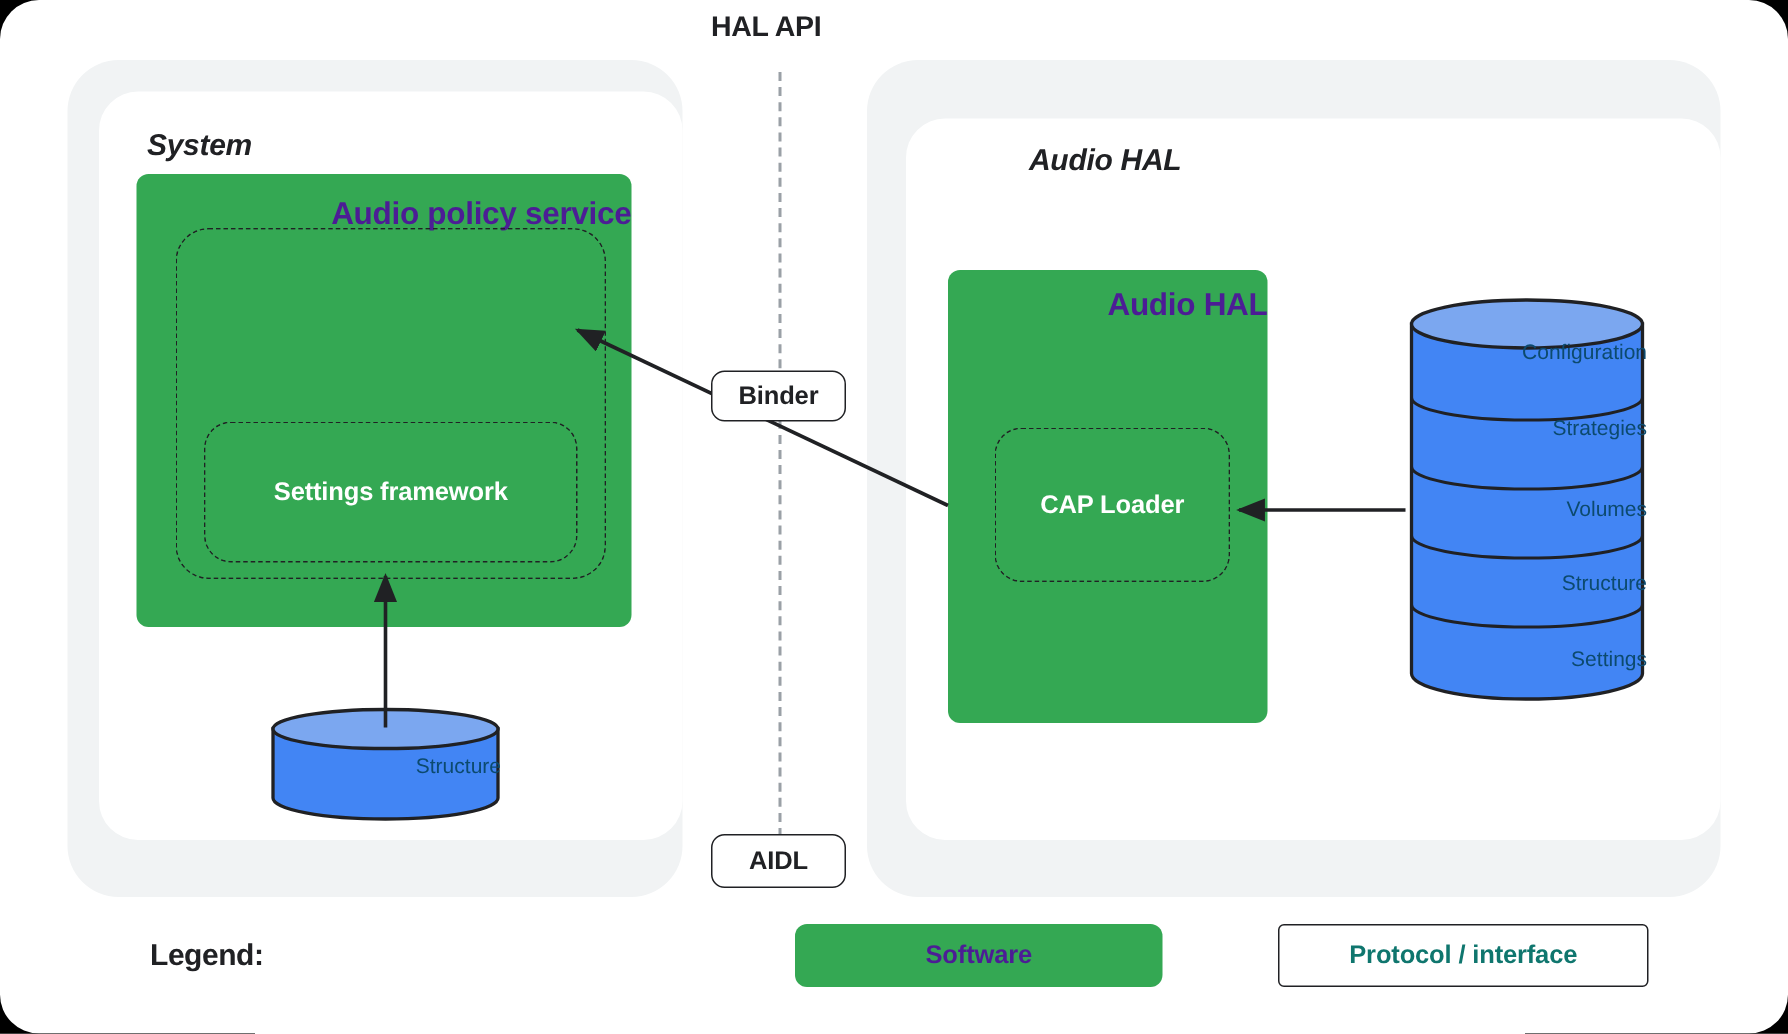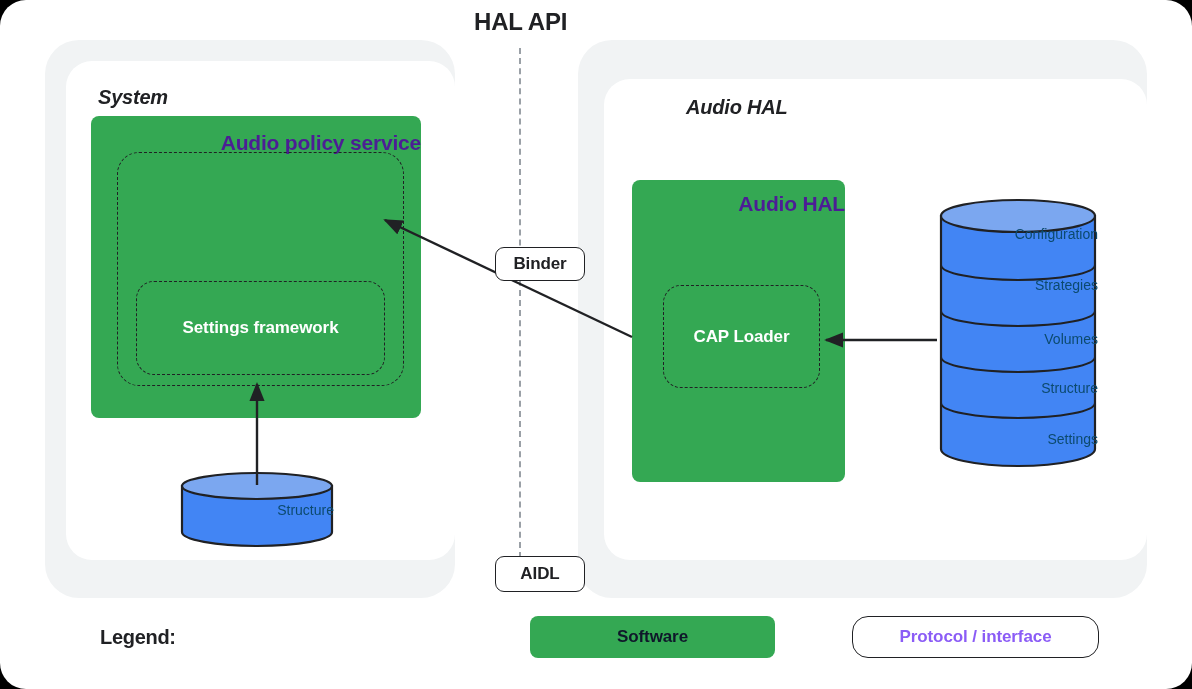--- a/index.html
+++ b/index.html
@@ -78,42 +78,41 @@
     letter-spacing: -0.1px;
   }
 
   
   .divider {
     position: absolute;
     border-left: 2px dashed #9aa0a6;
   }
   .hal-api-label {
     position: absolute;
-    font-size: 24px;
+    font-size: 19px;
     font-weight: bold;
     color: #202124;
     letter-spacing: -0.2px;
     white-space: nowrap;
   }
 
   
   .pill {
     position: absolute;
     background: #ffffff;
     border: 1.6px solid #202124;
     border-radius: 9px;
     display: flex;
     align-items: center;
     justify-content: center;
     font-size: 17px;
     font-weight: bold;
     color: #202124;
     box-sizing: border-box;
     letter-spacing: -0.1px;
-    margin-left: 21px;
   }
 
   
   .cyl {
     position: absolute;
   }
   .cyl svg { display: block; overflow: visible; }
   .cyl-text {
     position: absolute;
     width: 100%;
@@ -147,22 +146,22 @@
     border-radius: 8px;
     display: flex;
     align-items: center;
     justify-content: center;
     font-size: 17px;
     font-weight: bold;
     box-sizing: border-box;
     letter-spacing: -0.1px;
   }
   .chip-blue  { background: #4285f4; color: #ffffff; }
-  .chip-green { background: #34a853; color: #0f172a; text-align: center; }
-  .chip-white { background: #ffffff; color: #8b5cf6; border: 1.6px solid #202124; border-radius: 16px; }
+  .chip-green { background: #34a853; color: #4c1d95; text-align: center; }
+  .chip-white { background: #ffffff; color: #0f766e; border: 1.6px solid #202124; border-radius: 4px; }
 </style>
 </head>
 <body>
 
 <div id="canvas">
 
   <div class="hal-api-label" style="left:474px; top:8px;">HAL API</div>
   <div class="divider" style="left:519px; top:48px; height:510px;"></div>
 
   <div class="outer-panel" style="left:45px; top:40px; width:410px; height:558px;"></div>

